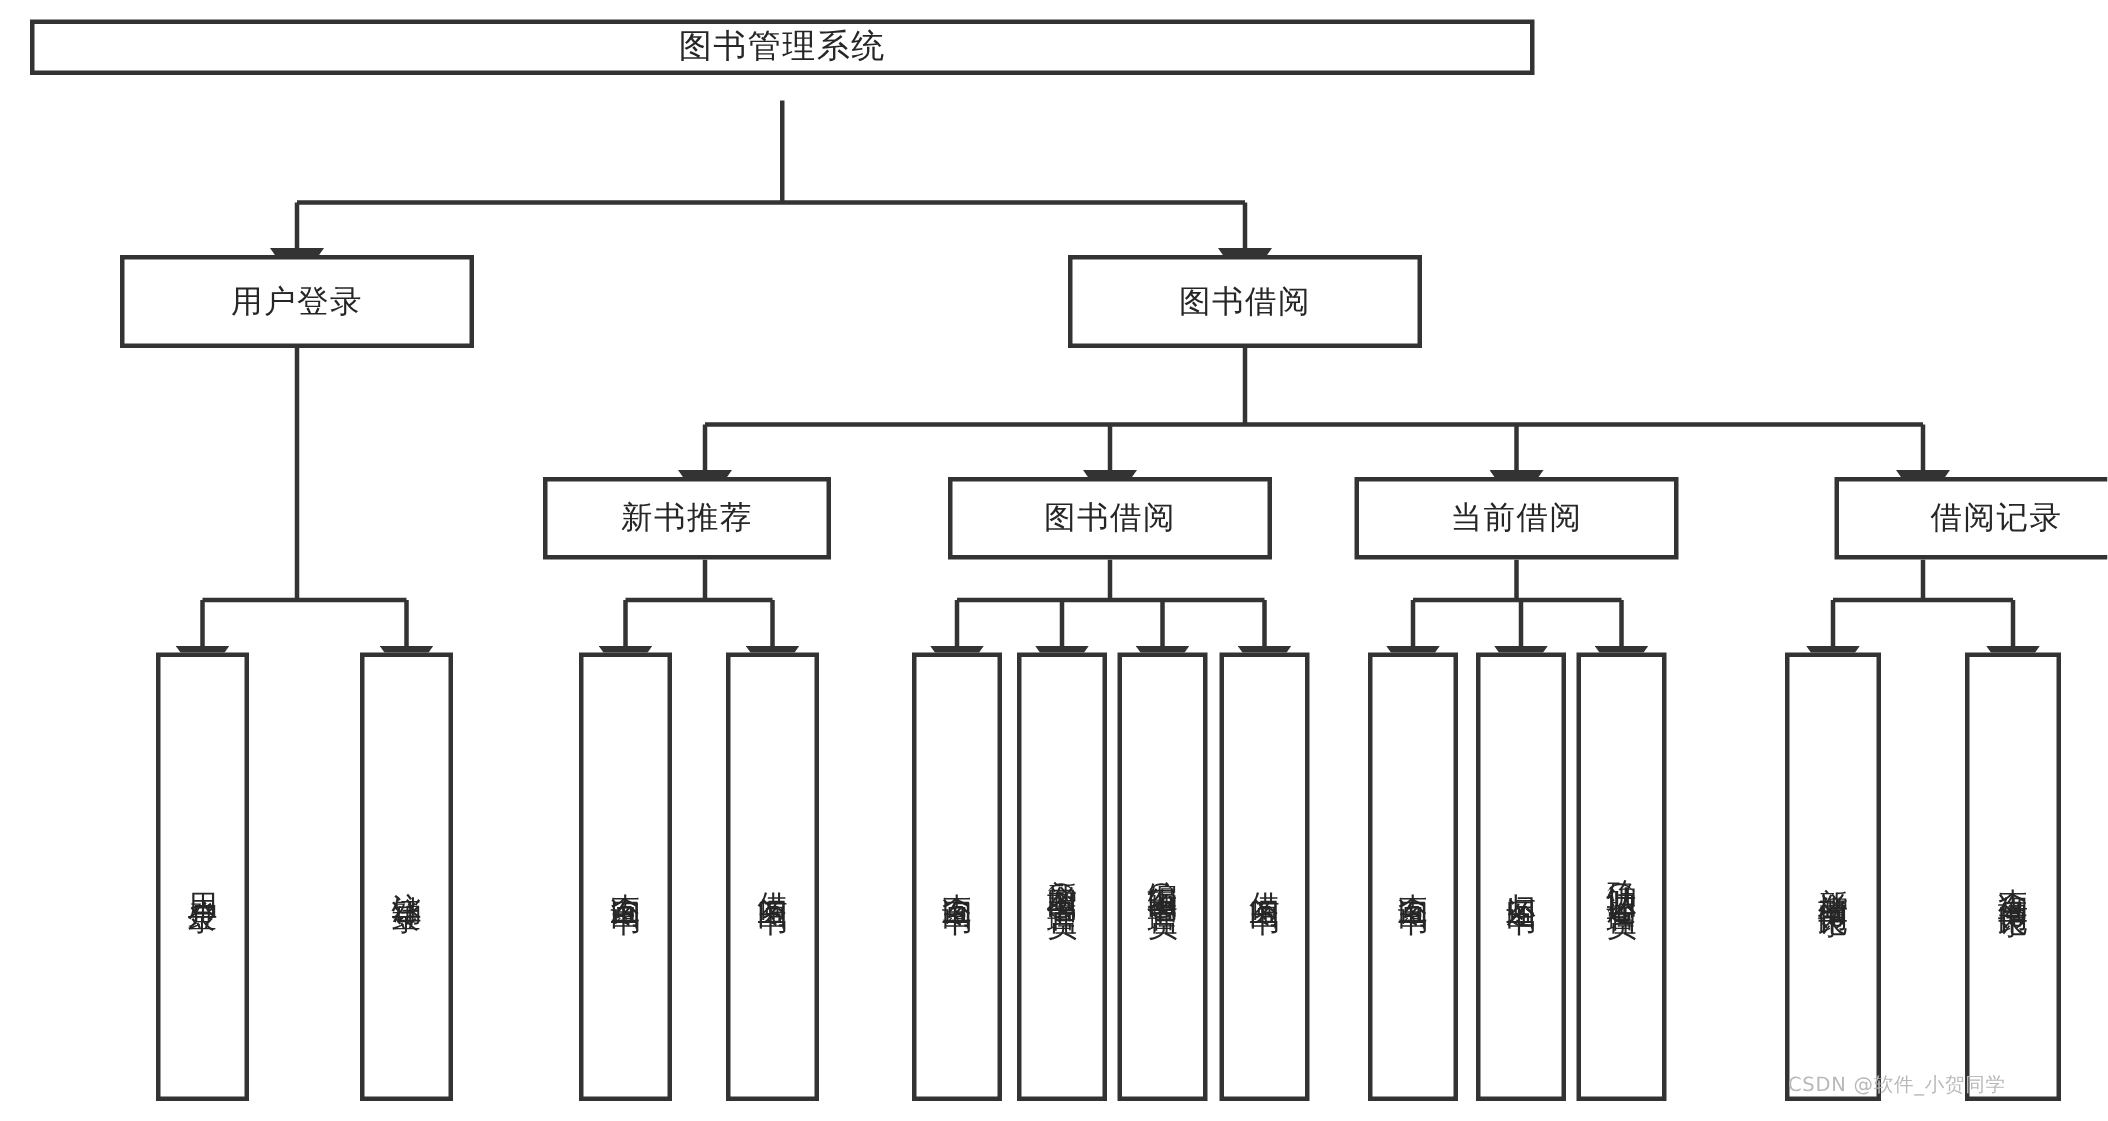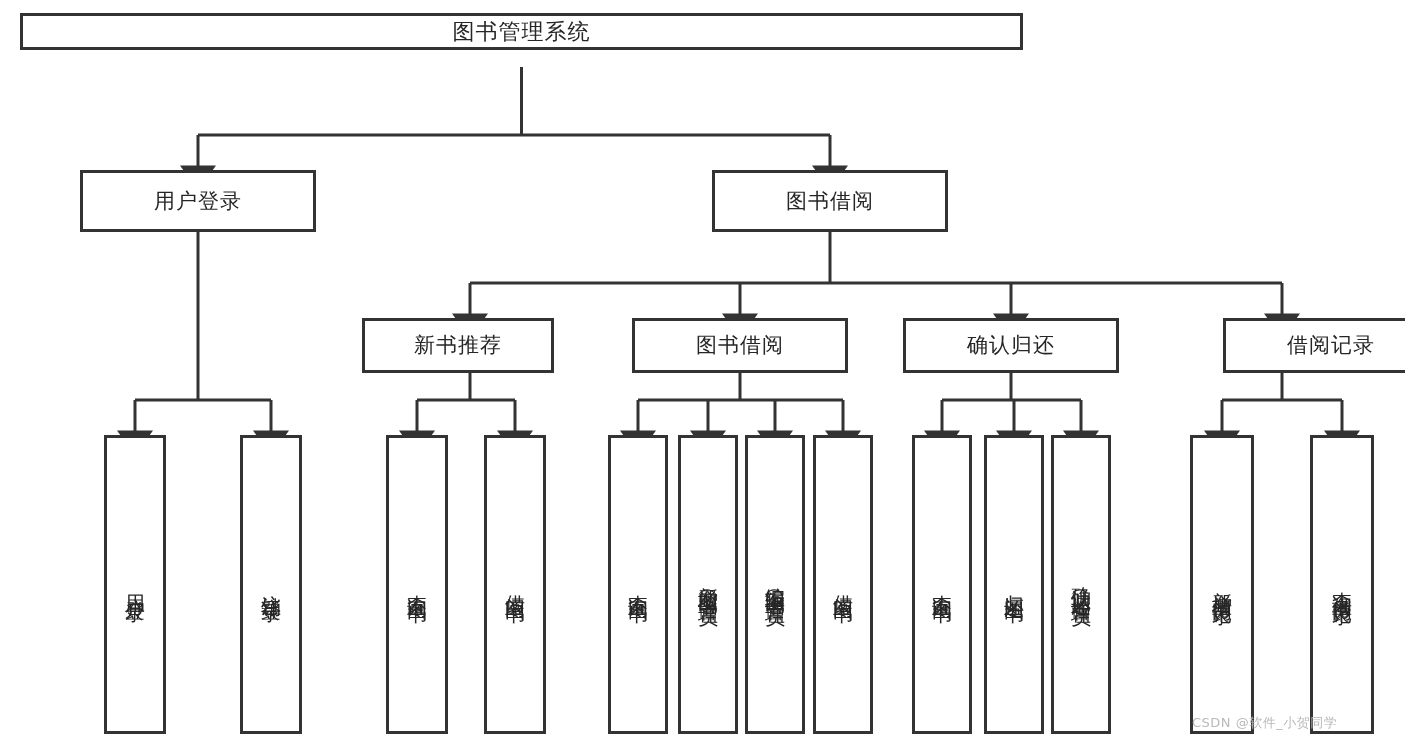--- a/index.html
+++ b/index.html
@@ -114,21 +114,21 @@
       <div class="node" style="left: 712px; top: 170px; width: 236px; height: 62px;">
         <span class="node-label">图书借阅</span>
       </div>
       <div class="node" style="left: 362px; top: 318px; width: 192px; height: 55px;">
         <span class="node-label">新书推荐</span>
       </div>
       <div class="node" style="left: 632px; top: 318px; width: 216px; height: 55px;">
         <span class="node-label">图书借阅</span>
       </div>
       <div class="node" style="left: 903px; top: 318px; width: 216px; height: 55px;">
-        <span class="node-label">确认归还</span>
+        <span class="node-label">当前借阅</span>
       </div>
       <div class="node" style="left: 1223px; top: 318px; width: 216px; height: 55px;">
         <span class="node-label">借阅记录</span>
       </div>
       <div class="node vertical" style="left: 104px; top: 435px; width: 62px; height: 299px;">
         <span class="node-label">用户登录</span>
       </div>
       <div class="node vertical" style="left: 240px; top: 435px; width: 62px; height: 299px;">
         <span class="node-label">注销登录</span>
       </div>

